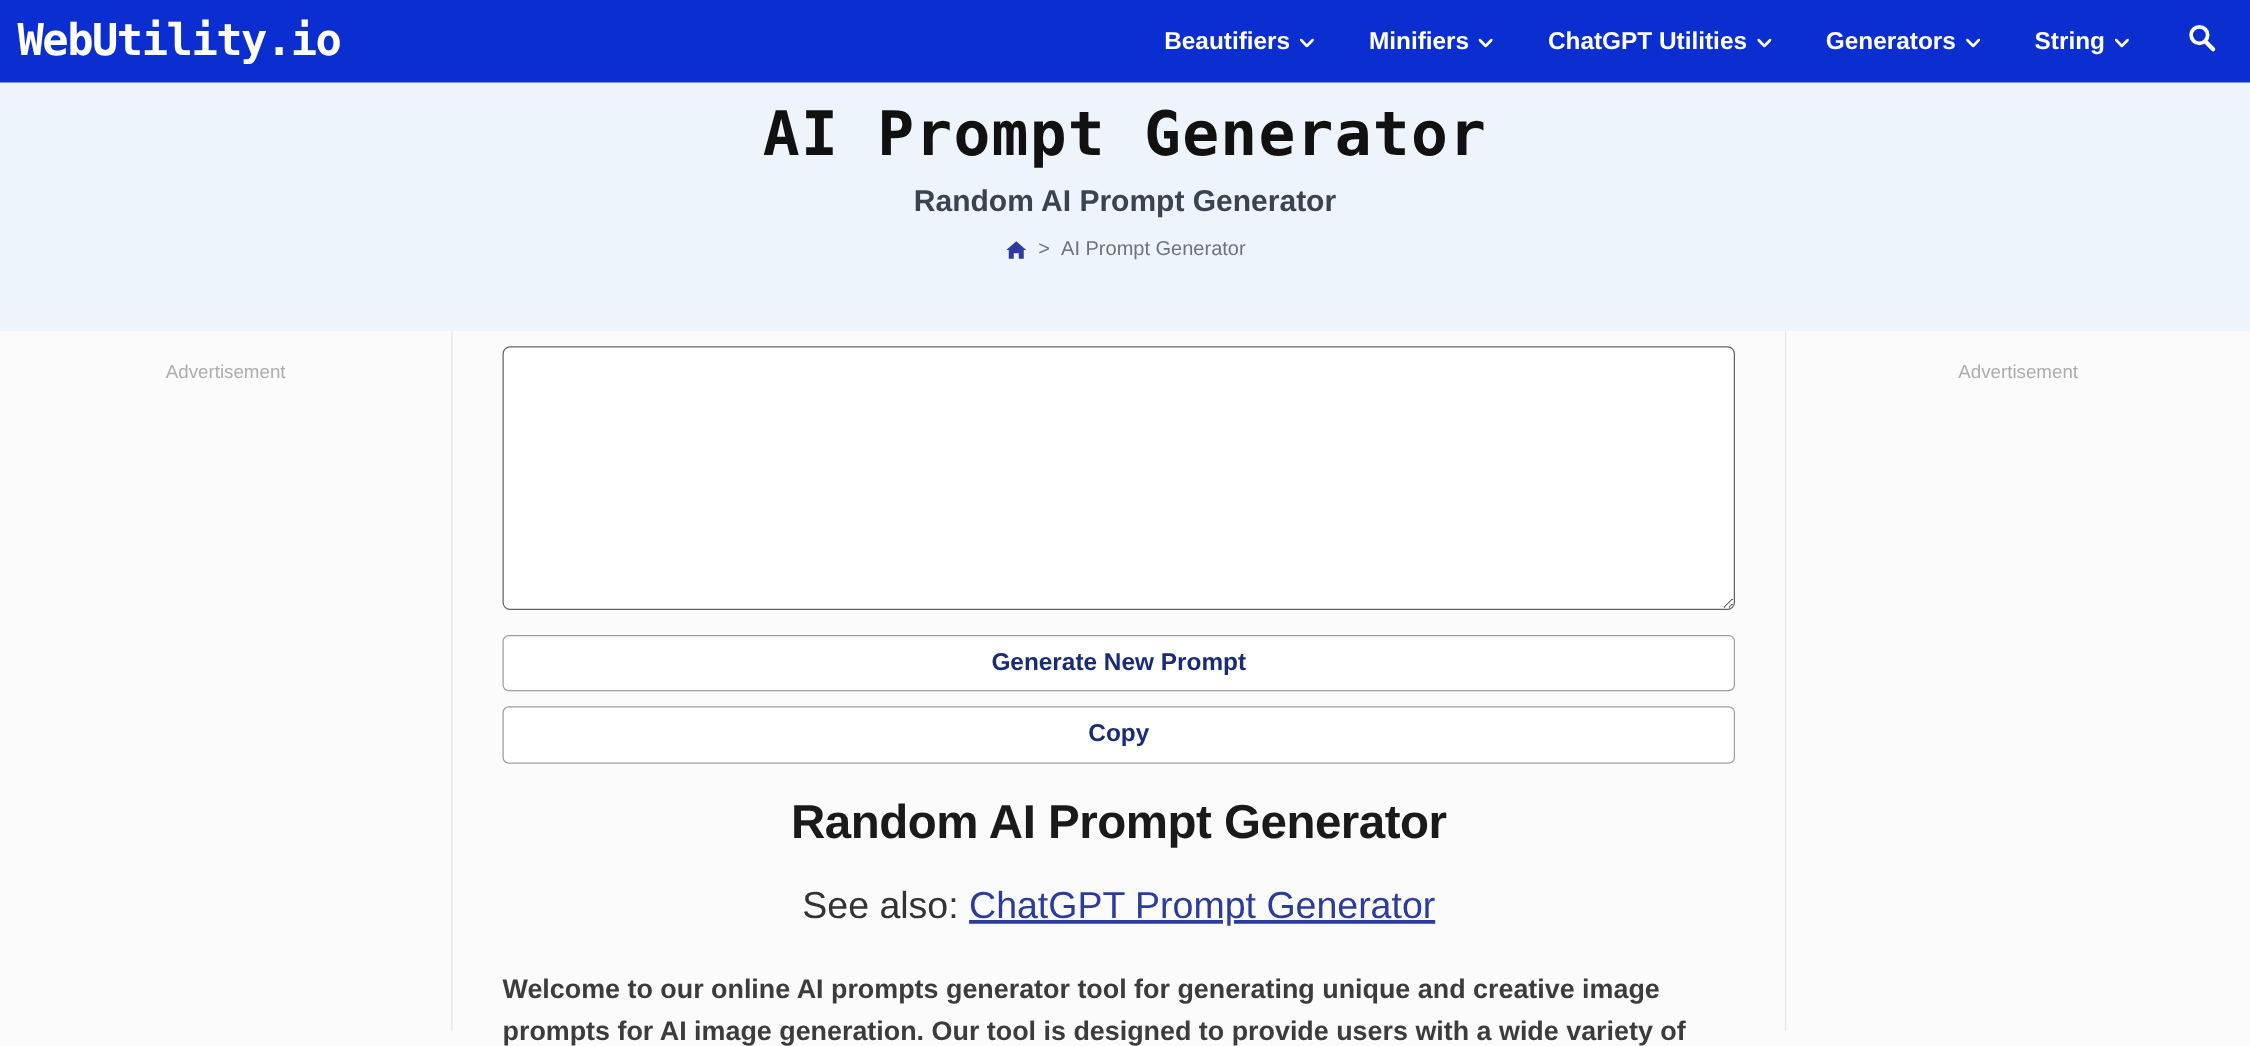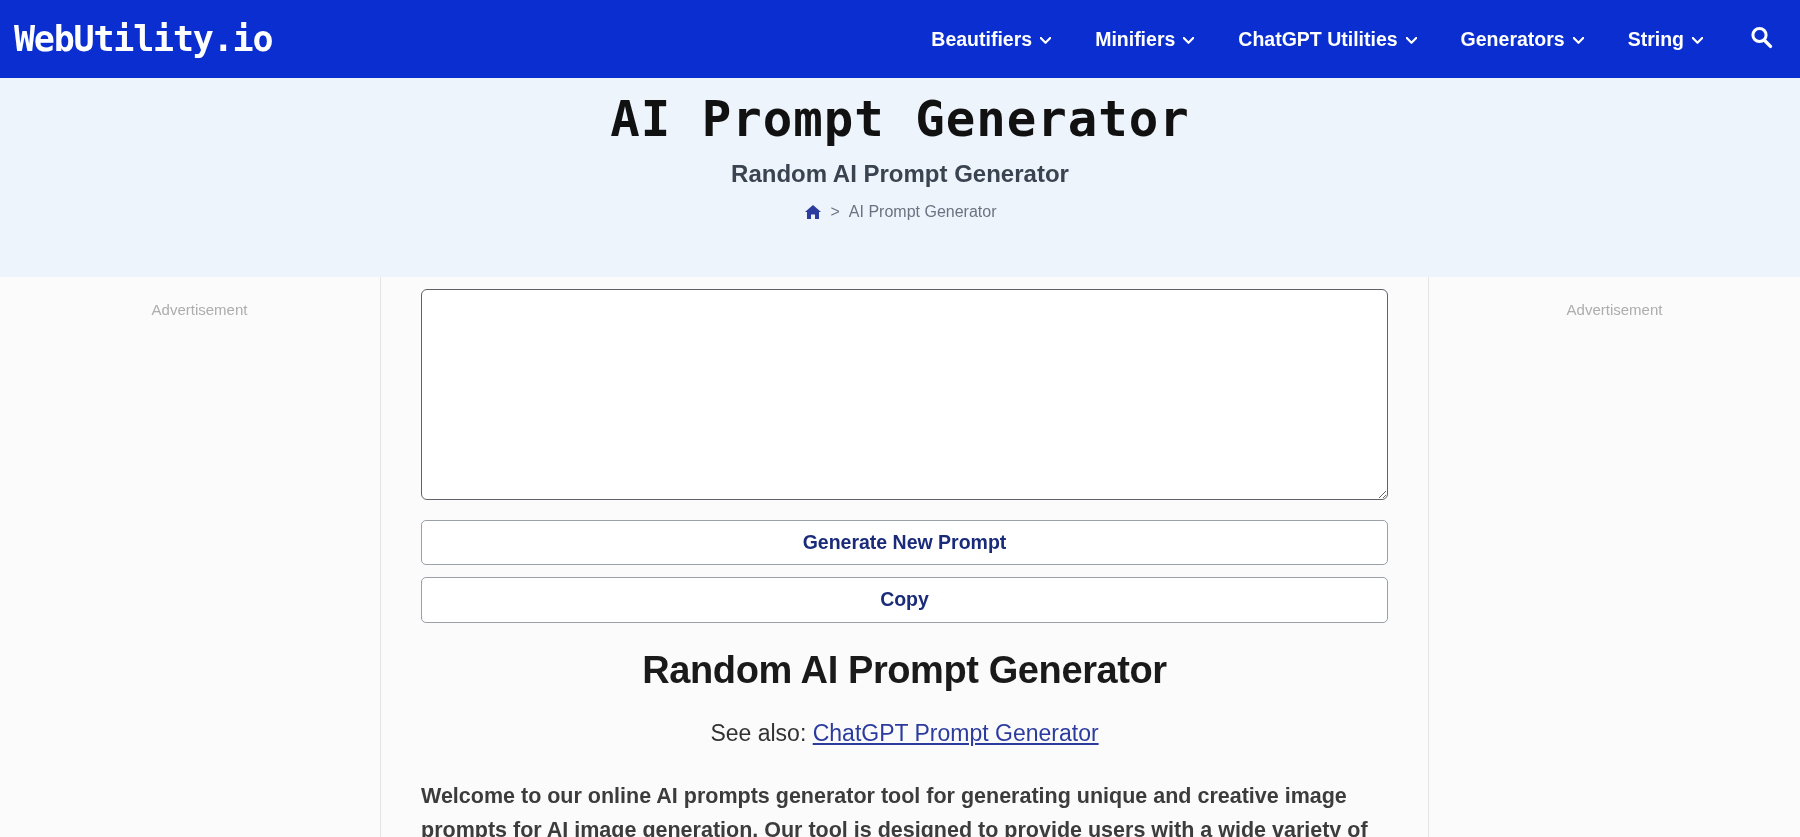--- a/index.html
+++ b/index.html
@@ -11,21 +11,21 @@
   }
 
   body {
     font-family: "Liberation Sans", sans-serif;
     background: #fbfbfb;
     color: #222;
   }
 
   
   .site-header {
-    height: 78px;
+    height: 66px;
     background: #0a2ed0;
     display: flex;
     align-items: center;
     padding: 0 14px 0 14px;
     position: relative;
   }
 
   .logo {
     font-family: "DejaVu Sans Mono", "Liberation Mono", monospace;
     font-weight: bold;
@@ -113,21 +113,20 @@
     color: #2b3b9e;
   }
   .breadcrumb .sep { color: #6a7380; }
   .breadcrumb .crumb-current { color: #6a7380; }
 
   
   .page-body {
     display: flex;
     height: 560px;
     background: #fbfbfb;
-    margin-left: 19px;
   }
 
   .ad-col {
     width: 362px;
     flex: 0 0 362px;
     padding-top: 24px;
     text-align: center;
   }
   .ad-col.right {
     width: 372px;
@@ -194,21 +193,21 @@
     font-size: 38px;
     font-weight: bold;
     color: #1a1a1a;
     font-stretch: condensed;
     letter-spacing: -0.4px;
   }
 
   .see-also {
     margin-top: 28px;
     text-align: center;
-    font-size: 23px;
+    font-size: 30px;
     color: #333;
   }
   .see-also a {
     color: #2b3b9e;
     text-decoration: underline;
   }
 
   .intro-par {
     margin-top: 32px;
     font-size: 21.5px;

